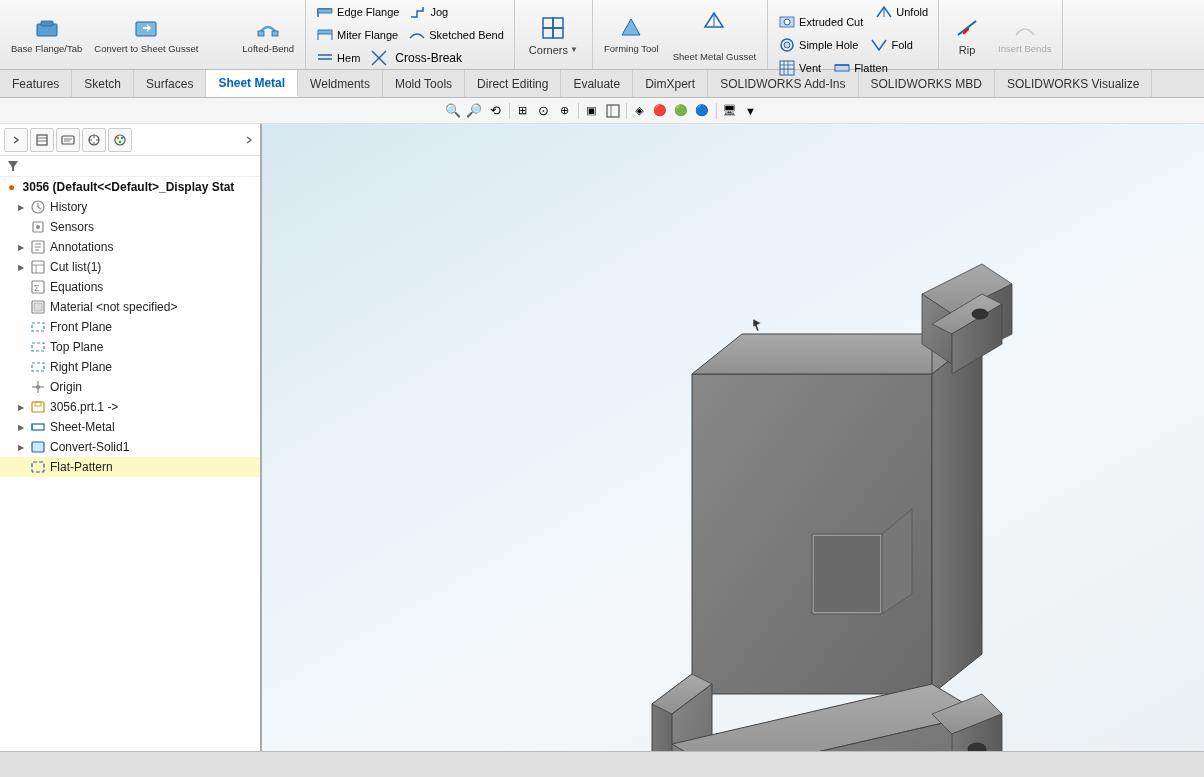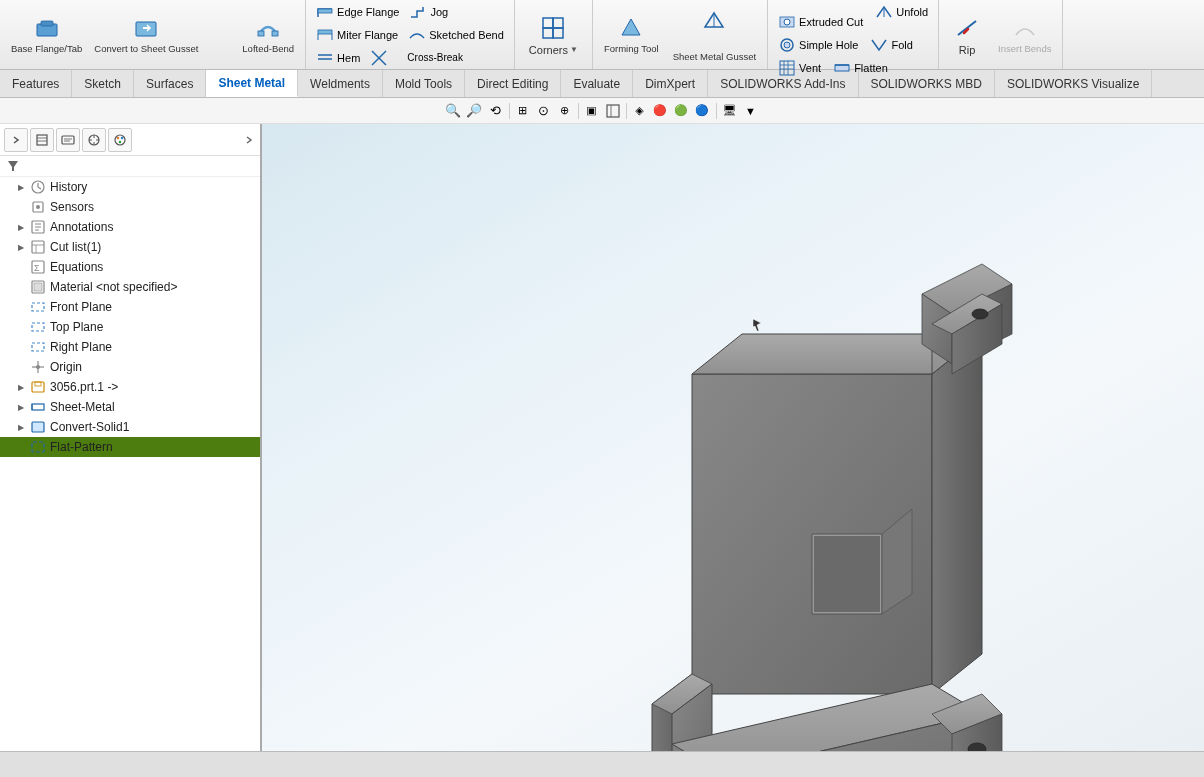--- a/index.html
+++ b/index.html
@@ -75,21 +75,21 @@
         <span>Sketched Bend</span>
       </div>
     </div>
     <div style="display:flex;gap:2px;text-align:center;">
       <div style="display:flex;align-items:center;gap:3px;padding:2px 4px;cursor:pointer;border-radius:2px;font-size:11px;">
         <svg width="18" height="18" viewBox="0 0 18 18">
             <path d="M2,6 L16,6 M2,10 L16,10" stroke="#2266aa" stroke-width="1.5"></path>
           </svg>
         <span>Hem</span>
       </div>
-      <div style="display:flex;align-items:center;gap:19px;padding:2px 4px;cursor:pointer;border-radius:2px;font-size:10px;">
+      <div style="display:flex;align-items:center;gap:7px;padding:2px 4px;cursor:pointer;border-radius:2px;font-size:12px;">
         <svg width="18" height="18" viewBox="0 0 18 18">
             <line x1="2" y1="2" x2="16" y2="16" stroke="#2266aa" stroke-width="1.5"></line>
             <line x1="16" y1="2" x2="2" y2="16" stroke="#2266aa" stroke-width="1.5"></line>
           </svg>
         <span>Cross-Break</span>
       </div>
     </div>
   </div>
 
   <div style="display:flex;align-items:center;padding:4px 6px;border-right:1px solid #ccc;">
@@ -295,20 +295,24 @@
           </svg>
       </div>
     </div>
 
     <div style="padding:3px 6px;border-bottom:1px solid #eee;display:flex;align-items:center;">
       <svg width="14" height="14" viewBox="0 0 14 14">
           <polygon points="2,2 12,2 8,8 8,12 6,12 6,8" fill="#666" stroke="none"></polygon>
         </svg>
     </div>
 
+    <div style="padding:3px 8px;font-size:12px;font-weight:600;color:#111;white-space:nowrap;overflow:hidden;text-overflow:ellipsis;">
+      <span style="color:#cc6600;margin-right:4px;">●</span>
+      <span>3056  (Default&lt;&lt;Default&gt;_Display Stat</span>
+    </div>
 
     <div style="overflow-y:auto;flex:1;">
 
       <div style="display:flex;align-items:center;padding:2px 4px 2px 18px;cursor:pointer;font-size:12px;color:#222;">
         <span style="width:12px;font-size:8px;color:#666;">▶</span>
         <svg width="16" height="16" viewBox="0 0 16 16" style="margin-right:4px;">
             <circle cx="8" cy="8" r="6" fill="none" stroke="#888" stroke-width="1.2"></circle>
             <line x1="8" y1="4" x2="8" y2="8" stroke="#888" stroke-width="1.2"></line>
             <line x1="8" y1="8" x2="11" y2="10" stroke="#888" stroke-width="1.2"></line>
           </svg>
@@ -416,21 +420,21 @@
       </div>
 
       <div style="display:flex;align-items:center;padding:2px 4px 2px 18px;cursor:pointer;font-size:12px;color:#222;">
         <span style="width:12px;font-size:8px;color:#666;">▶</span>
         <svg width="16" height="16" viewBox="0 0 16 16" style="margin-right:4px;">
             <rect x="2" y="3" width="12" height="10" rx="1" fill="#d0e8ff" stroke="#2266aa" stroke-width="1.2"></rect>
           </svg>
         <span>Convert-Solid1</span>
       </div>
 
-      <div style="display:flex;align-items:center;padding:2px 4px 2px 18px;cursor:pointer;font-size:12px;color:#222;background:#4d7c0f;">
+      <div style="display:flex;align-items:center;padding:2px 4px 2px 18px;cursor:pointer;font-size:12px;color:#222;background:#fef9c3;">
         <span style="width:12px;font-size:8px;color:#666;"></span>
         <svg width="16" height="16" viewBox="0 0 16 16" style="margin-right:4px;">
             <rect x="2" y="3" width="12" height="10" rx="1" fill="none" stroke="#2266aa" stroke-width="1.2" stroke-dasharray="4,2"></rect>
           </svg>
         <span>Flat-Pattern</span>
       </div>
 
     </div>
 
     <div style="width:6px;position:absolute;left:256px;top:152px;bottom:26px;cursor:col-resize;background:transparent;"></div>

